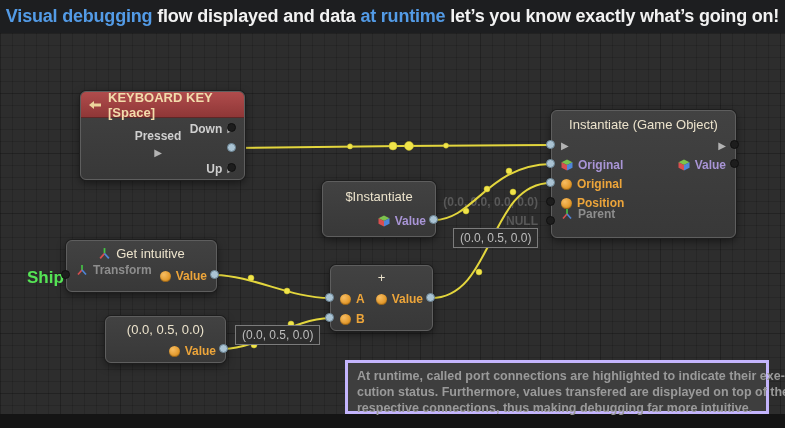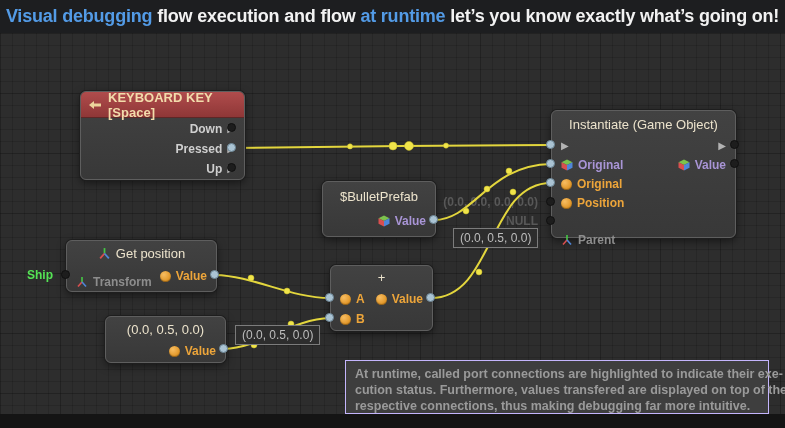--- a/index.html
+++ b/index.html
@@ -41,35 +41,35 @@
               box-shadow:inset 0 -1px 1px rgba(0,0,0,.35);}
   
   .port{position:absolute;width:9px;height:9px;border-radius:50%;z-index:6;
         background:#1d1d1d;border:1px solid #101010;box-sizing:border-box;}
   .port.on{background:#aac3d3;border-color:#6c8696;}
   
   .wlabel{position:absolute;z-index:3;background:#2d2d2d;border:1px solid #7c7c7c;
           color:#bdbdbd;font-size:12px;padding:2px 6px;white-space:nowrap;}
   .gdefault{position:absolute;z-index:1;color:#585858;font-size:12px;font-weight:600;
             white-space:nowrap;text-align:right;}
-  .shiplabel{position:absolute;z-index:4;color:#55e455;font-size:12px;font-weight:bold;}
+  .shiplabel{position:absolute;z-index:4;color:#55e455;font-size:17px;font-weight:bold;}
   
   .caption{position:absolute;left:345px;top:360px;width:424px;height:54px;z-index:5;
-           background:#3e3e3e;border:1px solid #c4b5fd;box-sizing:border-box;
+           background:#3e3e3e;border:3px solid #c4b5fd;box-sizing:border-box;
            padding:5px 9px;color:#9a9a9a;font-size:12.5px;font-weight:bold;line-height:16px;}
   .caption span{display:block;white-space:nowrap;}
   svg.wires{position:absolute;left:0;top:0;width:785px;height:428px;z-index:2;}
   .icon{display:inline-flex;}
 </style>
 </head>
 <body>
 
 <div class="stage">
 
-  <div class="banner"><span class="blue">Visual debugging</span><span> flow execution and flow </span><span class="blue">at runtime</span><span> let’s you know exactly what’s going on!</span></div>
+  <div class="banner"><span class="blue">Visual debugging</span><span> flow displayed and data </span><span class="blue">at runtime</span><span> let’s you know exactly what’s going on!</span></div>
 
   <div class="graph"></div>
   <div class="bottombar"></div>
 
   <div class="gdefault" style="right:247px;top:195px;">(0.0, 0.0, 0.0, 0.0)</div>
   <div class="gdefault" style="right:247px;top:214px;">NULL</div>
 
   <svg class="wires">
     <g fill="none" stroke="#e3d63d" stroke-width="2">
       <path d="M232,148 C330,147 450,145 551,145"></path>
@@ -105,21 +105,21 @@
         <svg width="13" height="10" viewBox="0 0 13 10">
             <path d="M0,5 L5,1 L5,3.4 L12,3.4 L12,6.6 L5,6.6 L5,9 Z" fill="#ecd49c"></path>
           </svg>
       </span>
       <span>KEYBOARD KEY [Space]</span>
     </div>
     <div class="row r" style="top:28px;right:9px;left:0;">
       <span class="lab-flow">Down</span>
       <span class="tri">▶</span>
     </div>
-    <div class="row r" style="top:48px;right:9px;left:0;">
+    <div class="row r" style="top:48px;right:9px;left:0;flex-direction:column;">
       <span class="lab-flow">Pressed</span>
       <span class="tri">▶</span>
     </div>
     <div class="row r" style="top:68px;right:9px;left:0;">
       <span class="lab-flow">Up</span>
       <span class="tri">▶</span>
     </div>
   </div>
 
   <div class="node" style="left:551px;top:110px;width:183px;height:126px;">
@@ -151,36 +151,36 @@
       <span class="lab-purple">Value</span>
     </div>
     <div class="row l" style="top:64px;">
       <span class="dot-orange"></span>
       <span class="lab-orange">Original</span>
     </div>
     <div class="row l" style="top:83px;">
       <span class="dot-orange"></span>
       <span class="lab-orange">Position</span>
     </div>
-    <div class="row l" style="top:120px;">
+    <div class="row l" style="top:94px;">
       <span class="icon">
         <svg width="12" height="12" viewBox="0 0 12 12">
             <g stroke-width="1.6" fill="none">
               <path d="M6,6 L6,1" stroke="#45c945"></path>
               <path d="M6,6 L2,10.5" stroke="#d94f4f"></path>
               <path d="M6,6 L10,10.5" stroke="#4f86d9"></path>
             </g>
           </svg>
       </span>
       <span class="lab-gray">Parent</span>
     </div>
   </div>
 
   <div class="node" style="left:322px;top:181px;width:112px;height:54px;">
-    <div class="ntitle" style="top:7px;">$BulletPrefab</div>
+    <div class="ntitle" style="top:7px;">$Instantiate</div>
     <div class="row r" style="top:30px;">
       <span class="icon">
         <svg width="12" height="12" viewBox="0 0 12 12">
             <polygon points="6,0.5 11.5,3.2 6,6 0.5,3.2" fill="#7cc24d"></polygon>
             <polygon points="0.5,3.2 6,6 6,11.5 0.5,8.8" fill="#d94f4f"></polygon>
             <polygon points="11.5,3.2 6,6 6,11.5 11.5,8.8" fill="#4f86d9"></polygon>
           </svg>
       </span>
       <span class="lab-purple">Value</span>
     </div>
@@ -190,23 +190,23 @@
     <div class="ntitle" style="top:5px;">
       <span class="icon">
         <svg width="13" height="13" viewBox="0 0 12 12">
             <g stroke-width="1.6" fill="none">
               <path d="M6,6 L6,1" stroke="#45c945"></path>
               <path d="M6,6 L2,10.5" stroke="#d94f4f"></path>
               <path d="M6,6 L10,10.5" stroke="#4f86d9"></path>
             </g>
           </svg>
       </span>
-      <span>Get position</span>
-    </div>
-    <div class="row l" style="top:32px;">
+      <span>Get intuitive</span>
+    </div>
+    <div class="row l" style="top:20px;">
       <span class="icon">
         <svg width="12" height="12" viewBox="0 0 12 12">
             <g stroke-width="1.6" fill="none">
               <path d="M6,6 L6,1" stroke="#45c945"></path>
               <path d="M6,6 L2,10.5" stroke="#d94f4f"></path>
               <path d="M6,6 L10,10.5" stroke="#4f86d9"></path>
             </g>
           </svg>
       </span>
       <span class="lab-gray">Transform</span>

